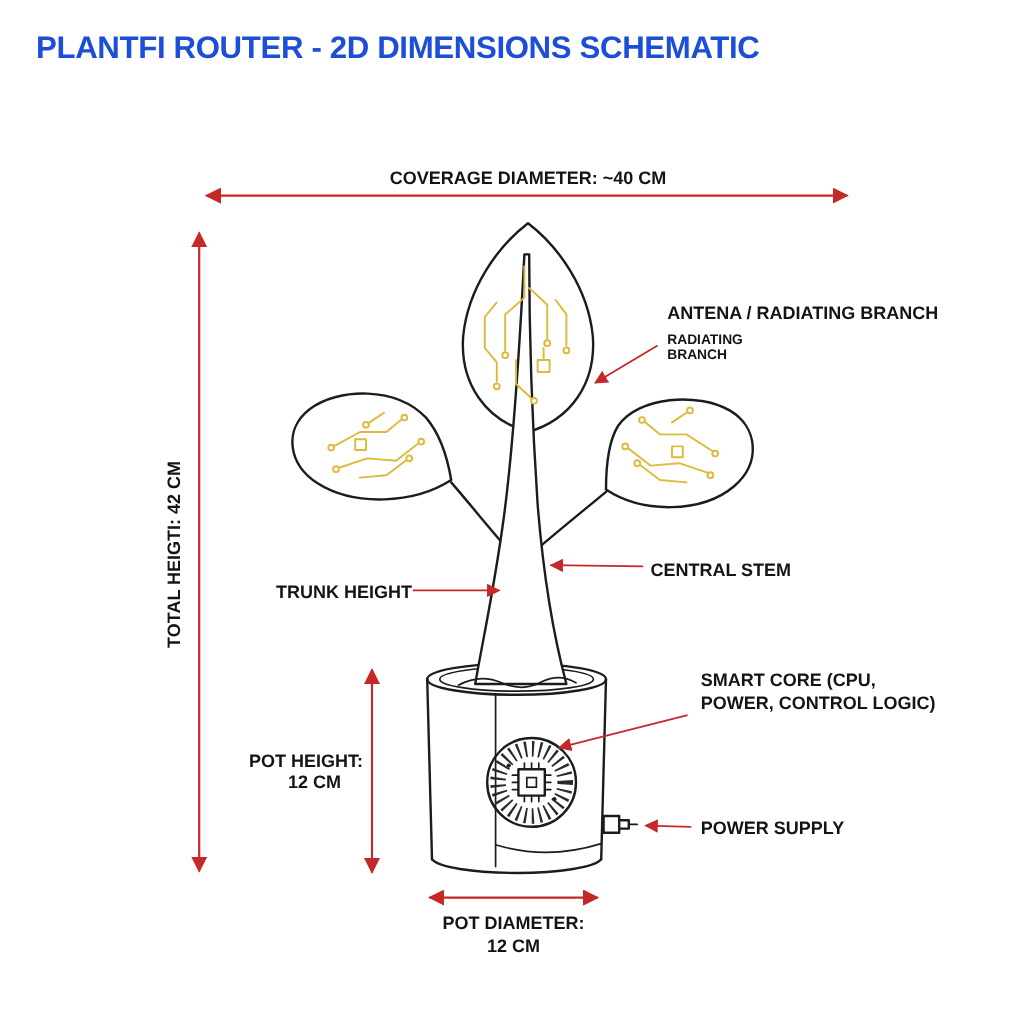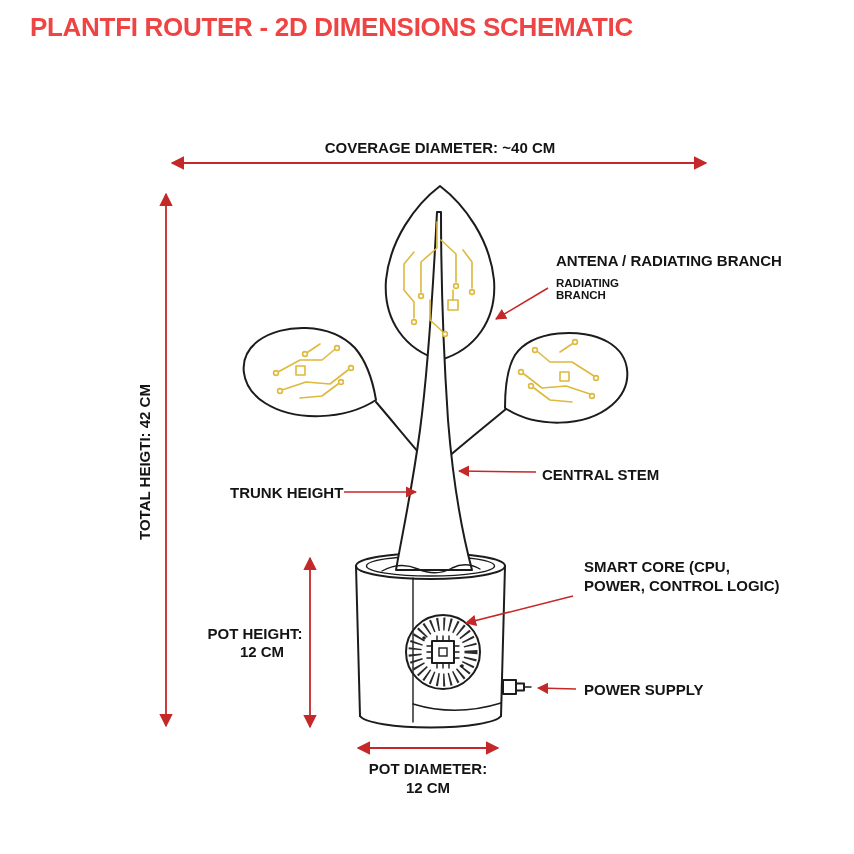--- a/index.html
+++ b/index.html
@@ -1,19 +1,19 @@
 <!DOCTYPE html>
 <html><head>
 <meta charset="utf-8">
 <style>
   * { margin:0; padding:0; box-sizing:border-box; }
   html,body { background:#ffffff; }
   body { font-family:"Liberation Sans", sans-serif; }
   .canvas { position:relative; width:854px; height:854px; background:#ffffff; overflow:hidden; }
-  .title { position:absolute; left:30px; top:12px; font-size:26px; font-weight:800; color:#ef4444; letter-spacing:-0.3px; white-space:nowrap; }
+  .title { position:absolute; left:30px; top:24px; font-size:26px; font-weight:800; color:#1d4ed8; letter-spacing:-0.3px; white-space:nowrap; }
   svg { position:absolute; left:0; top:0; }
   svg text { font-family:"Liberation Sans", sans-serif; }
   .lbl    { font-size:15px; font-weight:700; fill:#141414; }
   .lbl-sm { font-size:11.5px; font-weight:700; fill:#141414; }
   .ink      { stroke:#1c1c1c; fill:none; stroke-width:2; stroke-linecap:round; stroke-linejoin:round; }
   .ink-thin { stroke:#1c1c1c; fill:none; stroke-width:1.4; stroke-linecap:round; }
   .ink-fill { fill:#ffffff; stroke:#1c1c1c; stroke-width:2; stroke-linejoin:round; }
   .red      { stroke:#c42828; fill:none; stroke-width:1.8; }
   .red-thin { stroke:#c42828; fill:none; stroke-width:1.5; }
   .cir      { stroke:#ddb93c; fill:none; stroke-width:1.6; stroke-linecap:round; stroke-linejoin:round; }

